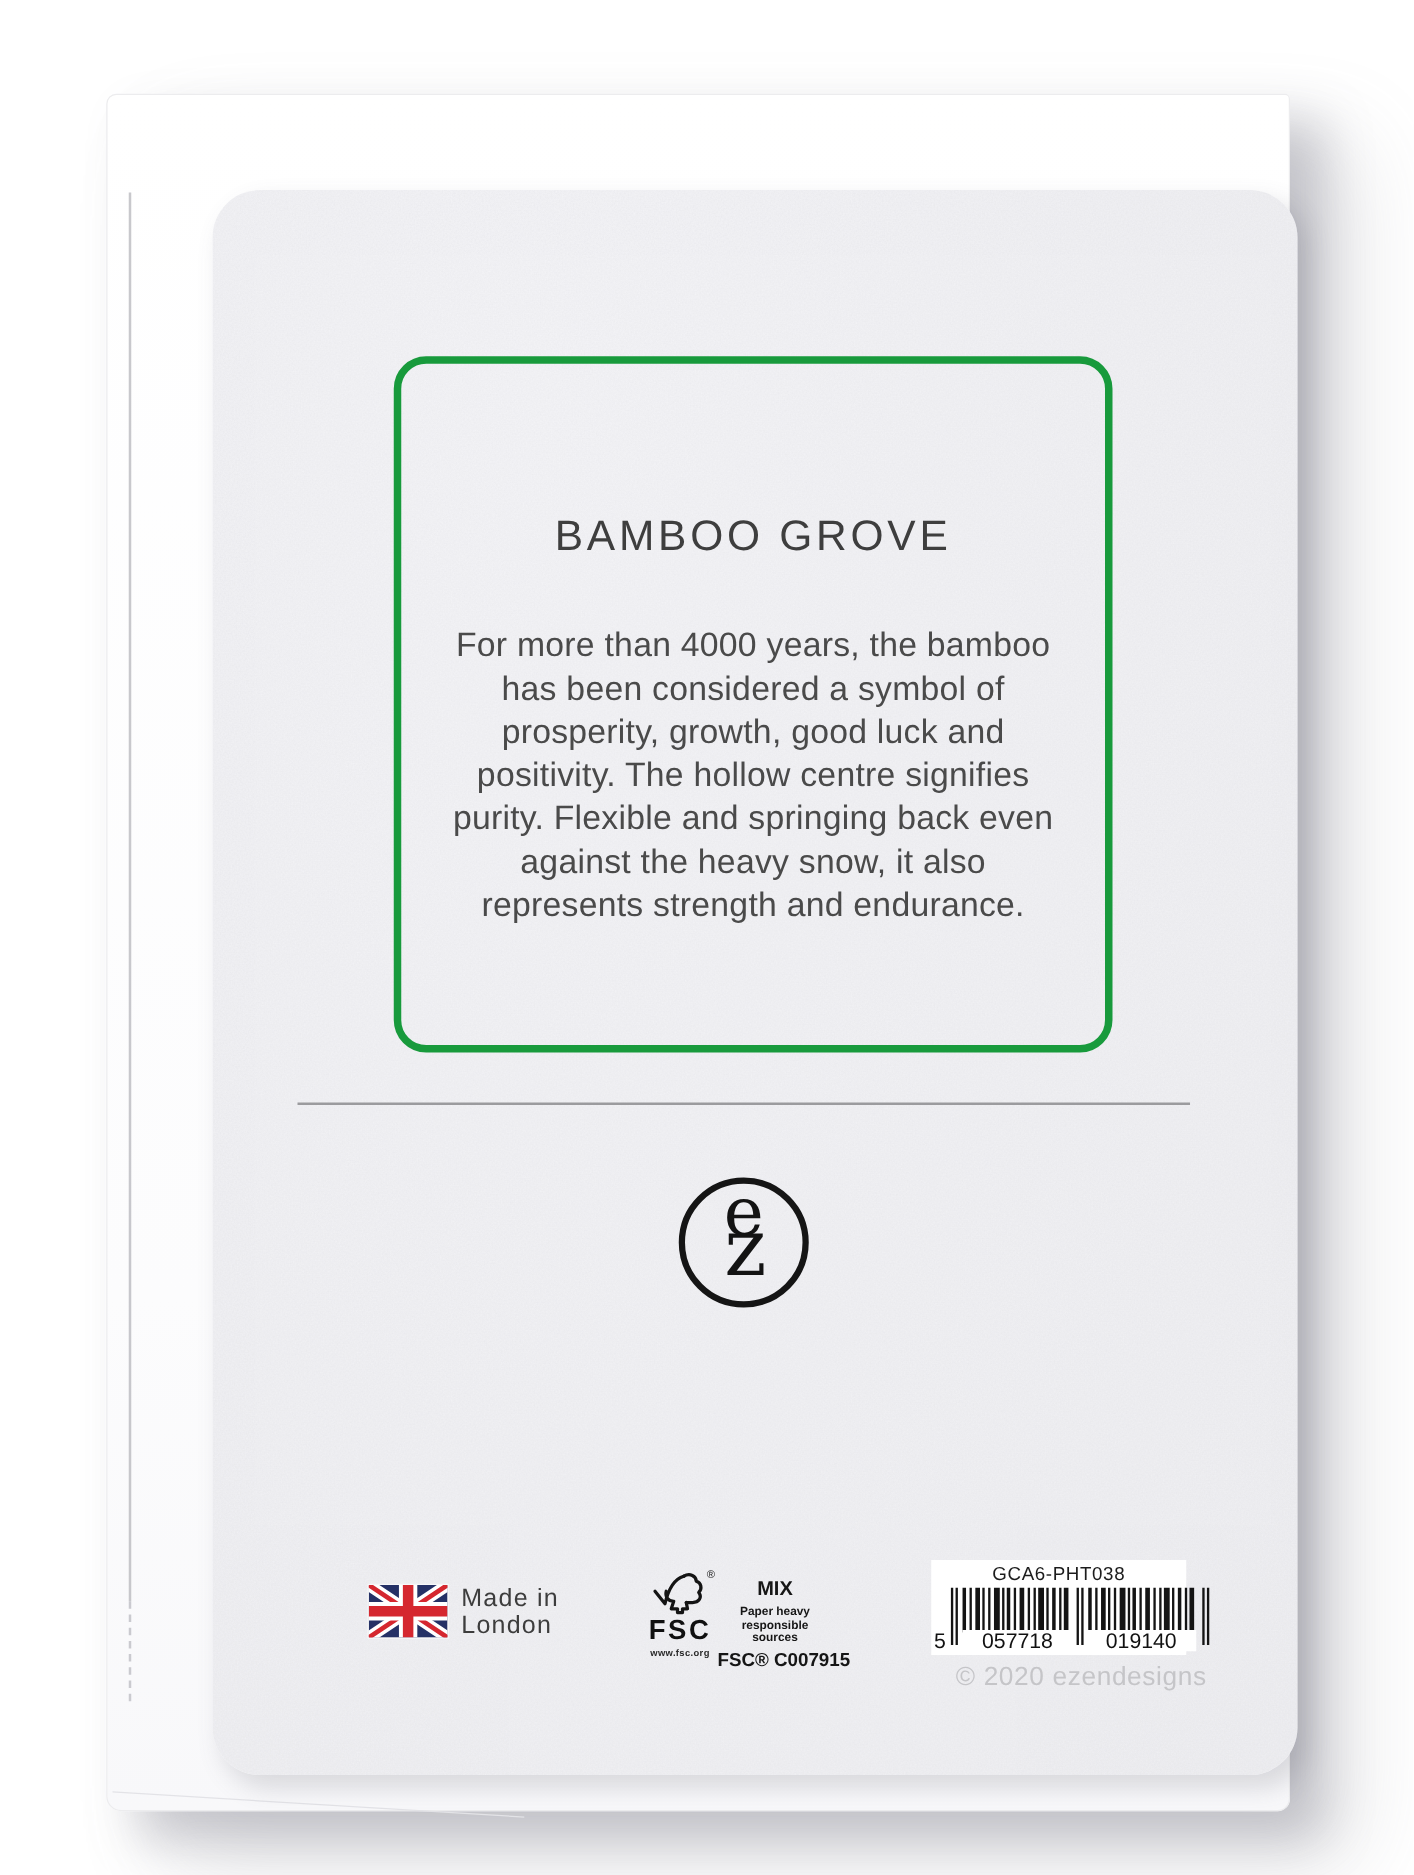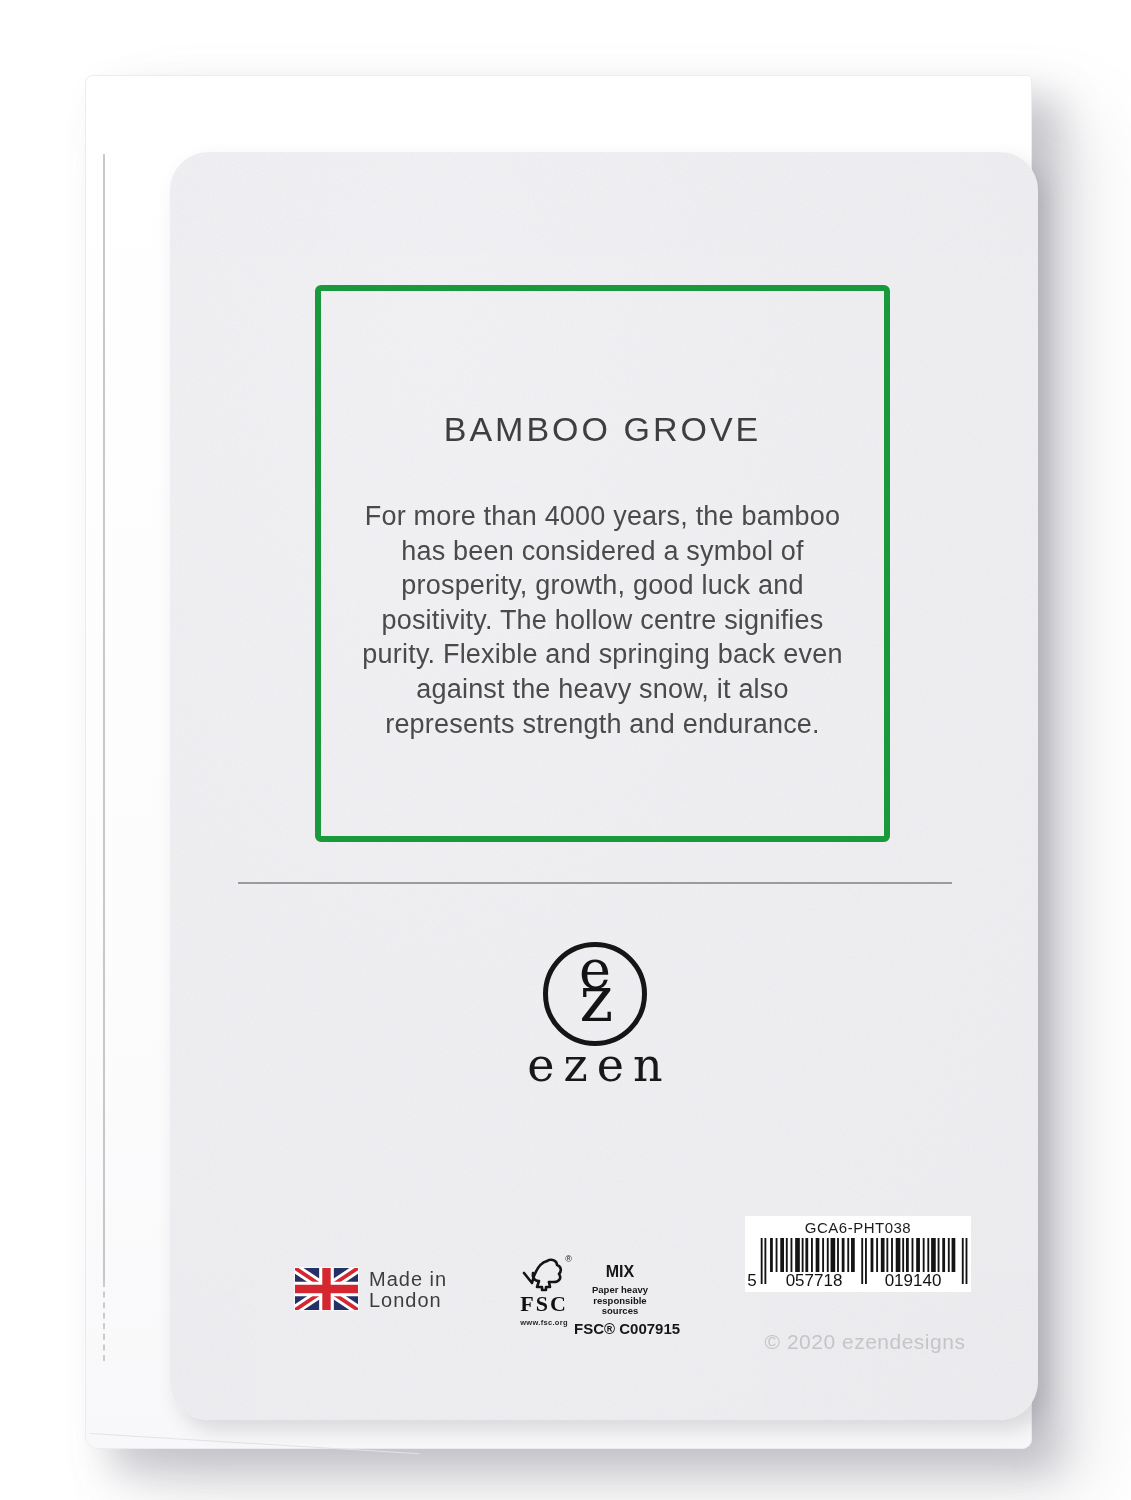--- a/index.html
+++ b/index.html
@@ -18,21 +18,21 @@
   .env-flap-line{position:absolute;left:4px;bottom:14px;width:330px;height:1px;
     background:#e3e3e7;transform:rotate(3.5deg);transform-origin:left center;}
 
   
   .card{position:absolute;left:170px;top:152px;width:868px;height:1268px;
     background:radial-gradient(ellipse at 30% 12%,#f4f4f7 0%,#f1f1f4 55%,#efeff2 100%);
     border-radius:38px;box-shadow:8px 10px 20px rgba(90,90,105,.20);overflow:hidden;}
   .texture{position:absolute;left:0;top:0;pointer-events:none;}
 
   .frame{position:absolute;left:145px;top:133px;width:575px;height:557px;
-    box-sizing:border-box;border:6px solid #189a3c;border-radius:6px;text-align:center;}
+    box-sizing:border-box;border:6px solid #189a3c;border-radius:26px;text-align:center;}
   .title{margin:118px 0 0 0;font-size:34px;font-weight:400;letter-spacing:3px;
     color:#3e3e3e;line-height:40px;}
   .desc{width:508px;margin:50px auto 0;font-size:27px;line-height:34.6px;
     letter-spacing:.2px;color:#4a4a4a;}
 
   .divider{position:absolute;left:68px;top:730px;width:714px;height:2px;background:#9b9b9e;}
 
   .centerwrap{position:absolute;left:0;width:850px;text-align:center;}
   .monogram{position:absolute;left:373px;top:790px;width:104px;height:104px;
     box-sizing:border-box;border:5px solid #151515;border-radius:50%;}
@@ -48,31 +48,31 @@
 
   
   .origin{position:absolute;left:125px;top:1116px;display:flex;gap:11px;align-items:flex-start;justify-content:space-between;}
   .uk-flag{display:block;box-shadow:0 0 0 1px rgba(255,255,255,.6);}
   .origin-text{font-size:20px;line-height:20.5px;letter-spacing:1px;color:#3d3d3d;margin-top:1px;}
   .origin-text span{display:block;}
 
   .fsc-left{position:absolute;left:338px;top:1104px;width:72px;text-align:center;}
   .fsc-tree{display:block;margin:0 auto;}
   .fsc-reg{position:absolute;top:-2px;right:8px;font-size:9px;color:#141414;}
-  .fsc-acr{font-family:Liberation Serif, serif;font-weight:bold;font-size:22px;
+  .fsc-acr{font-family:Liberation Sans, sans-serif;font-weight:bold;font-size:22px;
     letter-spacing:2px;color:#101010;margin-top:-1px;}
   .fsc-url{font-size:7.5px;letter-spacing:.3px;color:#2a2a2a;margin-top:1px;font-weight:bold;}
 
   .fsc-right{position:absolute;left:404px;top:1111px;width:92px;text-align:center;color:#161616;}
   .fsc-mix{font-size:16px;font-weight:bold;}
   .fsc-tag{font-size:9.5px;font-weight:bold;line-height:10.5px;margin-top:4px;}
   .fsc-tag span{display:block;}
   .fsc-lic{font-size:15px;font-weight:bold;margin-top:3px;white-space:nowrap;}
 
-  .barcode-box{position:absolute;left:575px;top:1064px;width:226px;height:76px;
+  .barcode-box{position:absolute;left:575px;top:1096px;width:204px;height:76px;
     background:#ffffff;box-sizing:border-box;padding-top:3px;}
   .sku{text-align:center;font-size:15px;letter-spacing:.5px;color:#1c1c1c;}
   .bars{position:absolute;left:12px;top:22px;width:216px;height:46px;}
   .bd{position:absolute;top:56px;font-size:17px;line-height:17px;color:#111;
     text-align:center;background:#ffffff;}
   .bd0{left:0;width:14px;background:transparent;}
   .bd1{left:25px;width:88px;}
   .bd2{left:124px;width:88px;}
   .copyright{position:absolute;left:575px;top:1178px;width:240px;text-align:center;
     font-size:21px;letter-spacing:.5px;color:#c5c5c8;}
@@ -102,21 +102,20 @@
       <h1 class="title">BAMBOO GROVE</h1>
       <p class="desc">For more than 4000 years, the bamboo has been considered a symbol of prosperity, growth, good luck and positivity. The hollow centre signifies purity. Flexible and springing back even against the heavy snow, it also represents strength and endurance.</p>
     </div>
 
     <div class="divider"></div>
 
     <div class="monogram">
       <span class="mono-e">e</span>
       <span class="mono-z">z</span>
     </div>
-    <div class="centerwrap brand-name">ezen</div>
 
     <div class="origin">
       <svg class="uk-flag" width="63" height="42" viewBox="0 0 60 40">
         <rect width="60" height="40" fill="#253166"></rect>
         <path d="M0,0 L60,40 M60,0 L0,40" stroke="#ffffff" stroke-width="9"></path>
         <path d="M0,0 L60,40 M60,0 L0,40" stroke="#d5272f" stroke-width="3.6"></path>
         <path d="M30,0 V40 M0,20 H60" stroke="#ffffff" stroke-width="14"></path>
         <path d="M30,0 V40 M0,20 H60" stroke="#d5272f" stroke-width="8"></path>
       </svg>
       <div class="origin-text">

